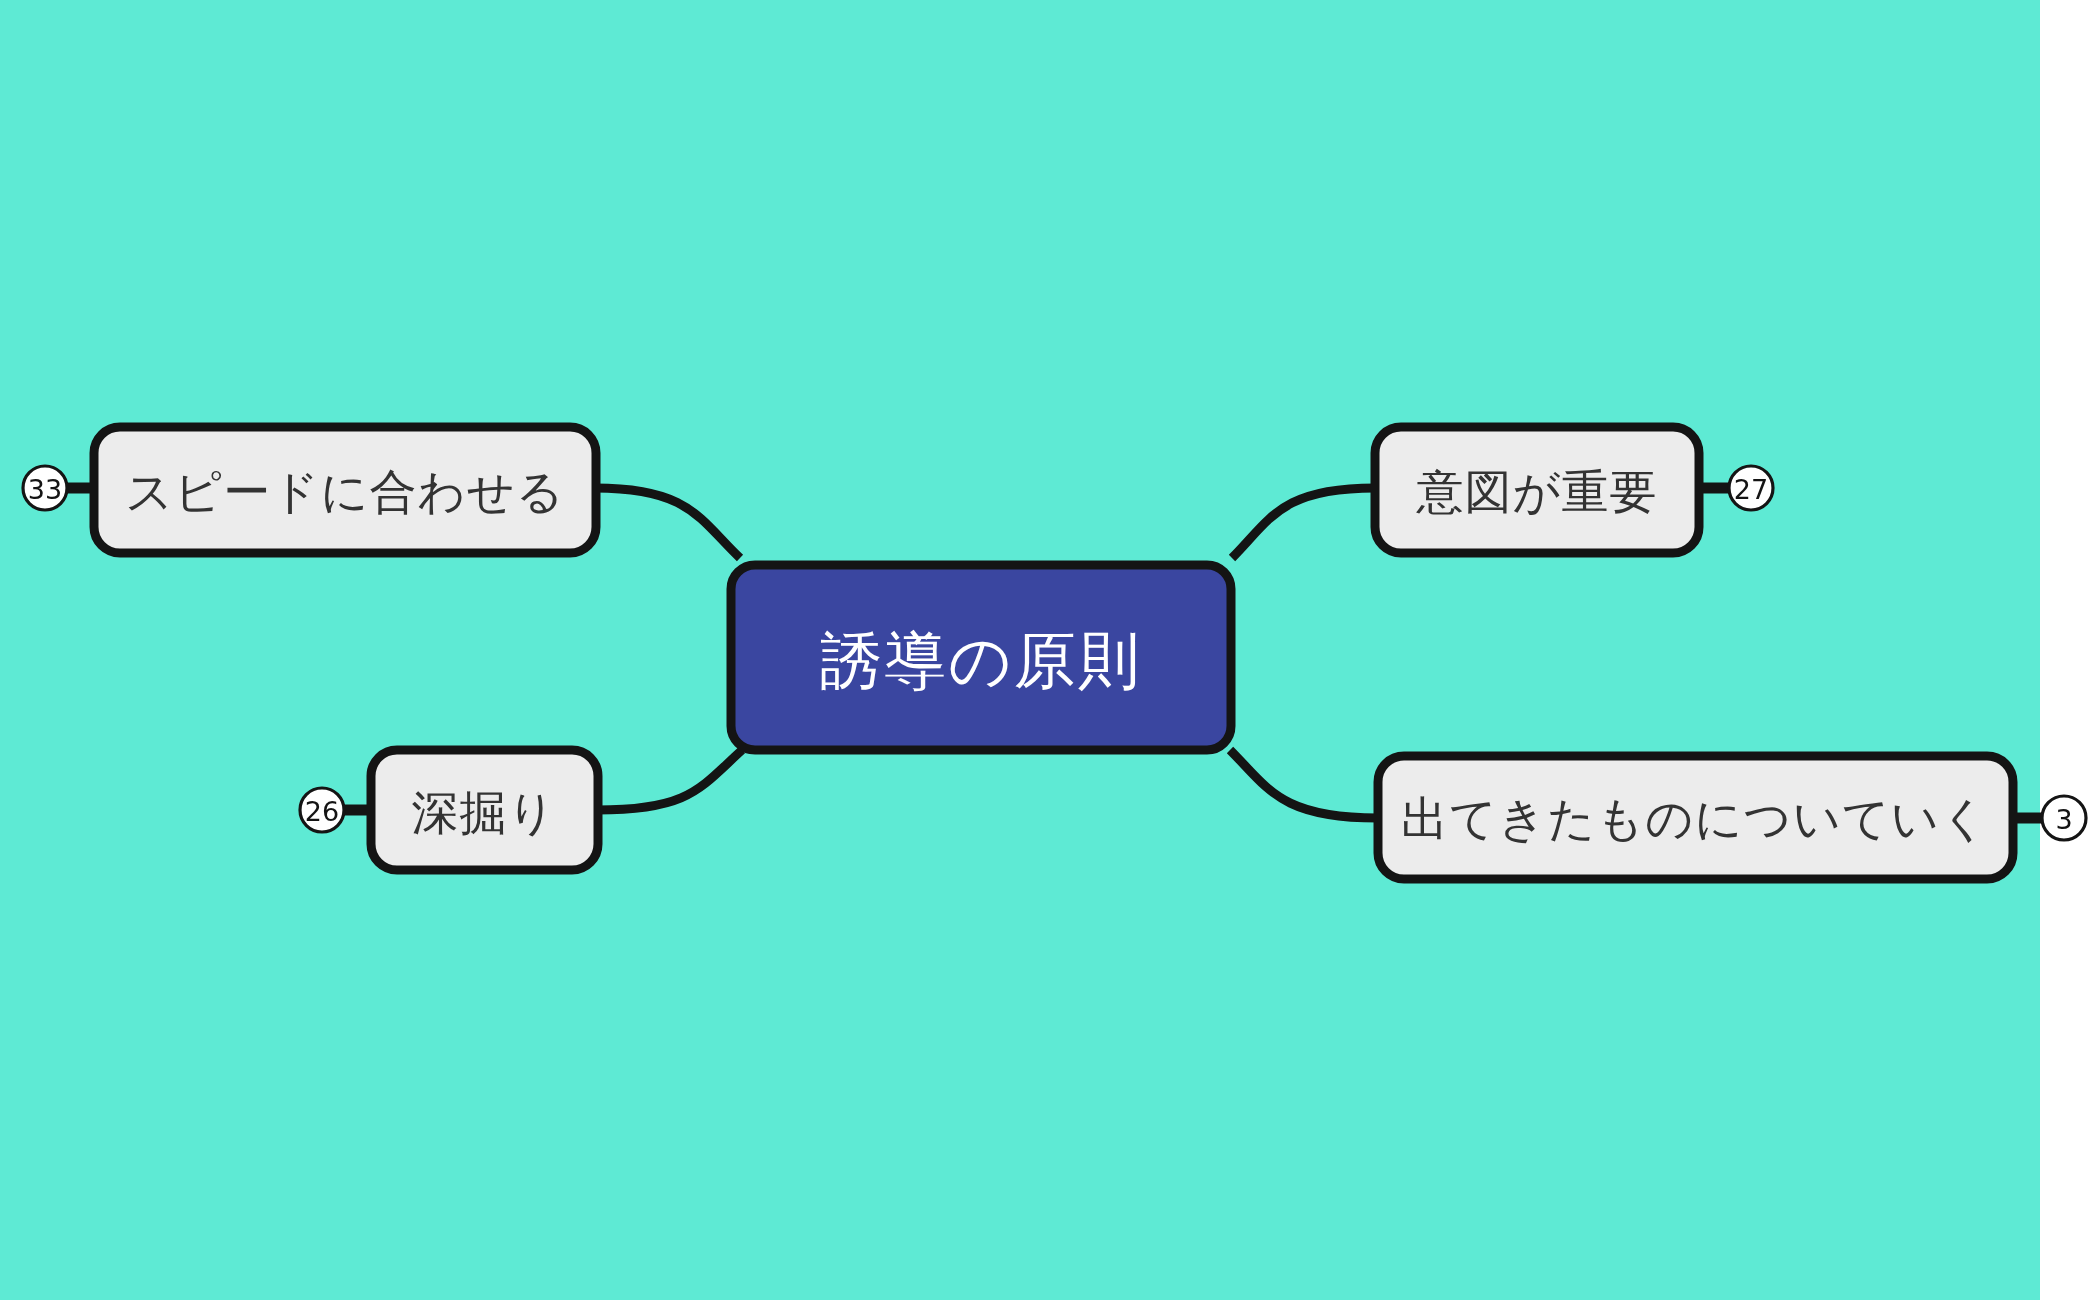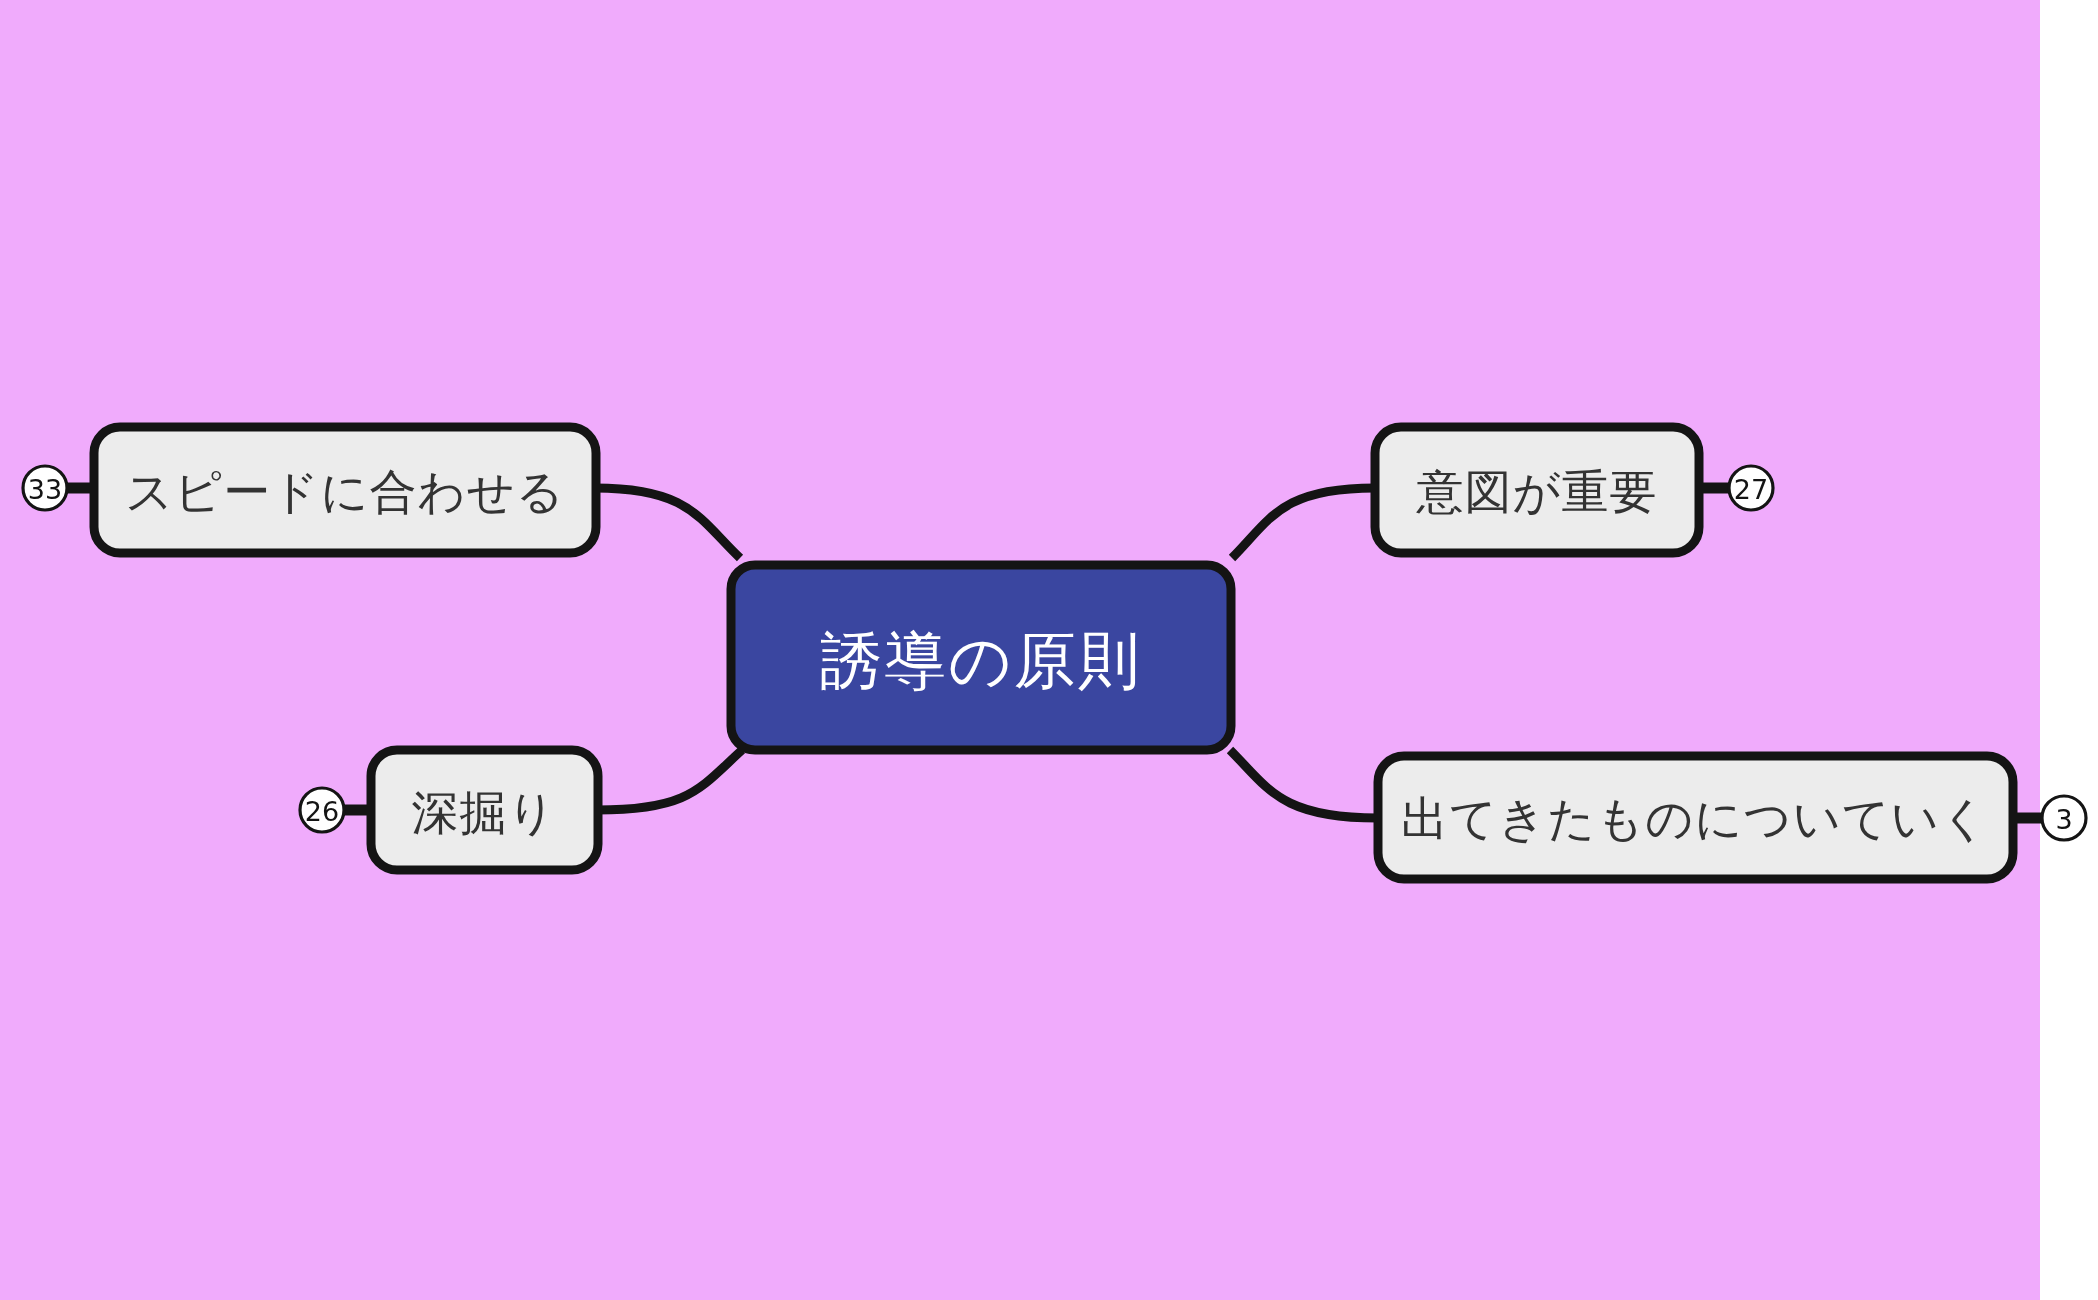--- a/index.html
+++ b/index.html
@@ -10,21 +10,21 @@
   body {
     width: 2098px;
     height: 1300px;
     overflow: hidden;
     font-family: "DejaVu Sans", "Liberation Sans", sans-serif;
   }
   #mindmap-canvas {
     position: relative;
     width: 2040px;
     height: 1300px;
-    background: #f0abfc;
+    background: #5eead4;
   }
   svg.map-svg {
     position: absolute;
     top: 0;
     left: 0;
     width: 2098px;
     height: 1300px;
     display: block;
   }
   .node-box-fill {

